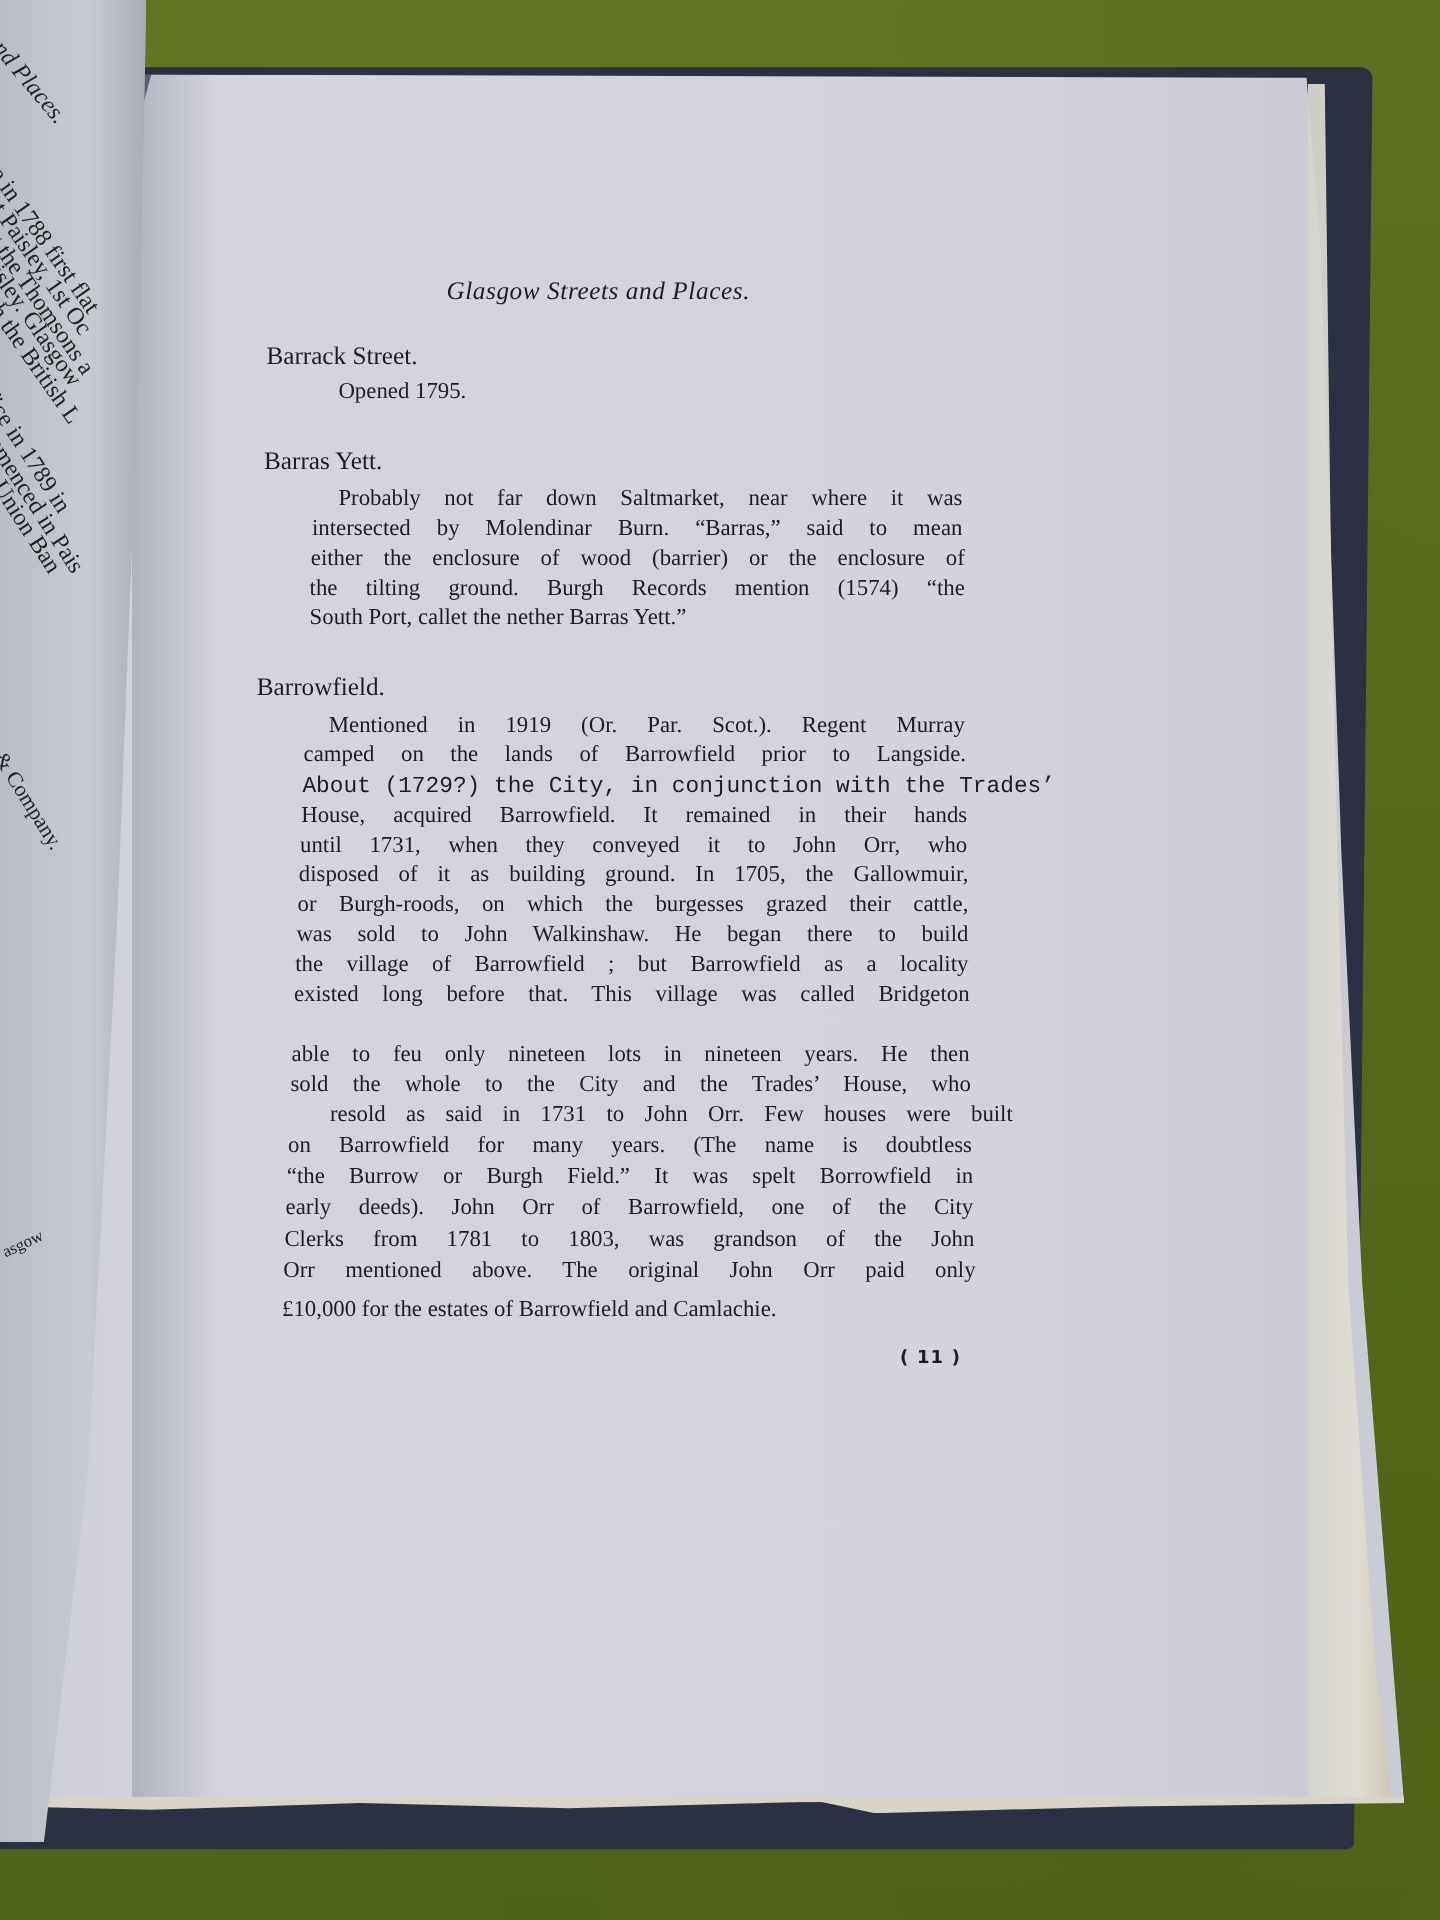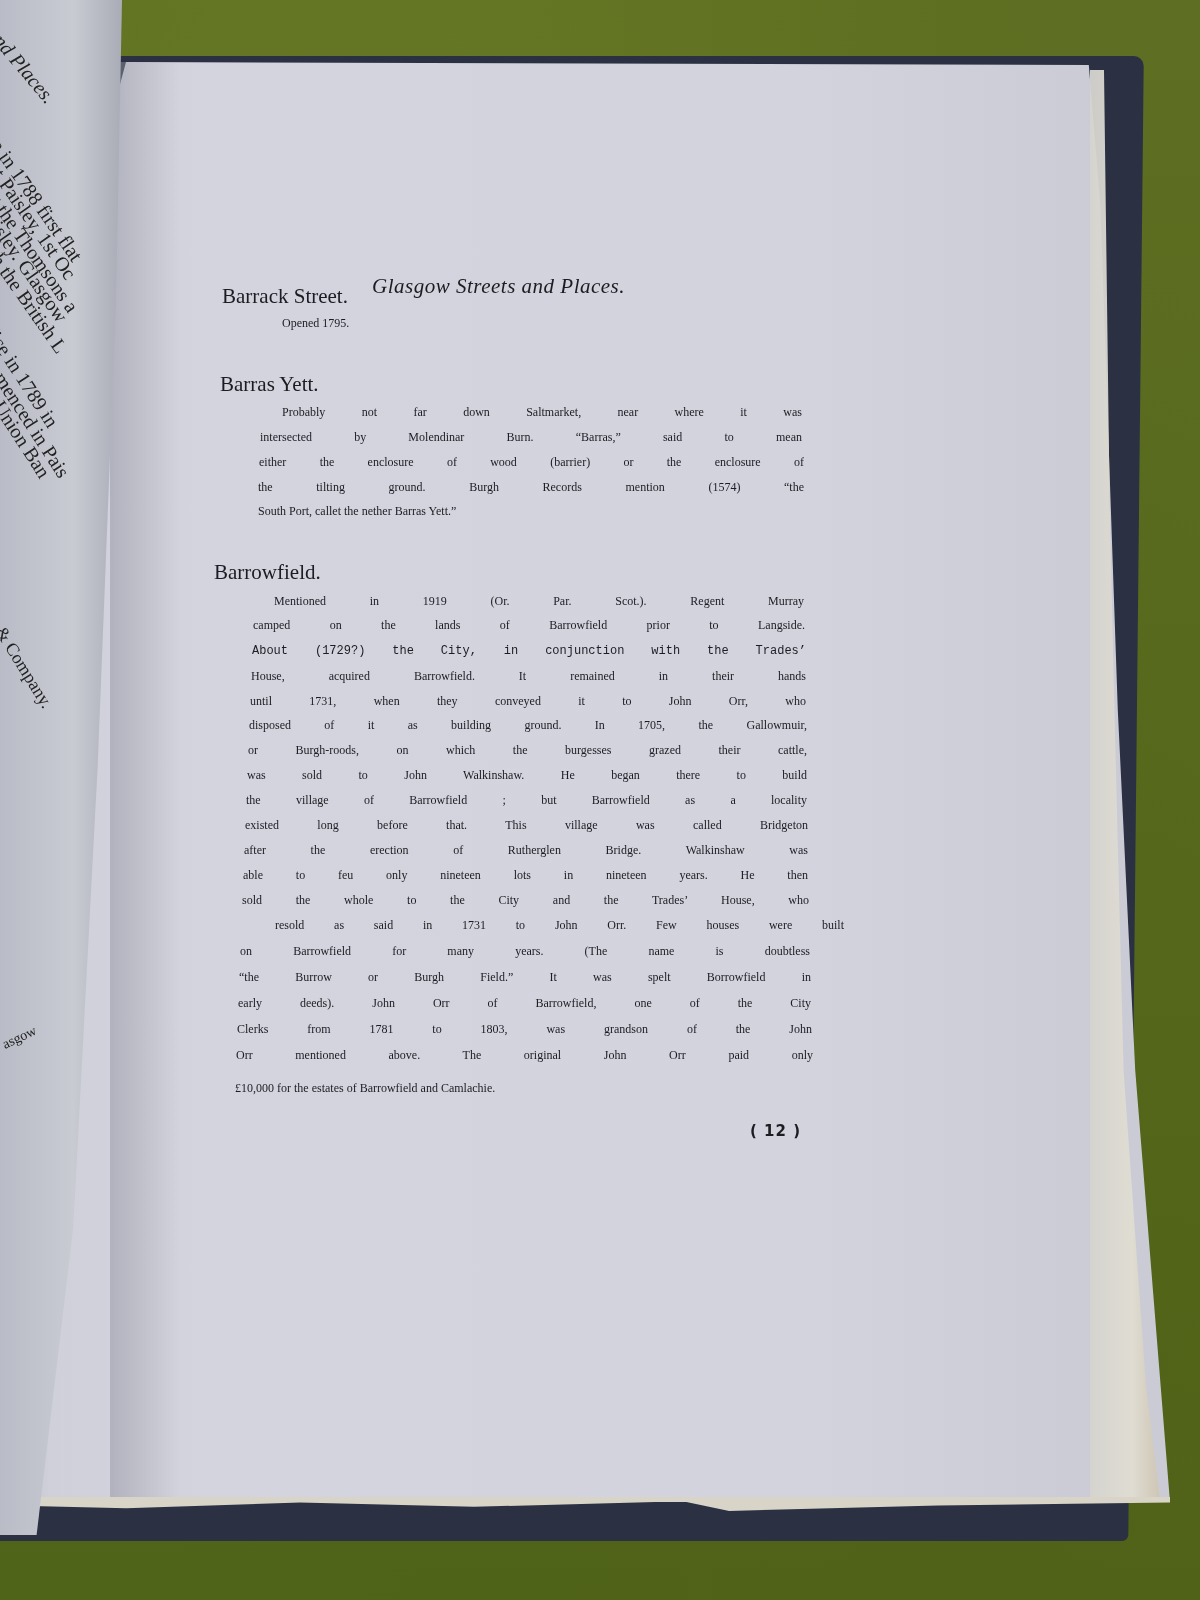--- a/index.html
+++ b/index.html
@@ -49,24 +49,24 @@
   .deckle-bottom {
     position: absolute; left: 10px; top: 1497px; width: 1160px; height: 14px;
     background: #d8d4c8;
     clip-path: polygon(0 0, 100% 0, 100% 40%, 80% 60%, 62% 100%, 58% 30%, 40% 70%, 25% 40%, 10% 80%, 0 60%);
   }
   .text-block {
     position: absolute; left: 0; top: 0; width: 1200px; height: 1600px;
     color: #1c1c22;
   }
   .running-head {
-    position: absolute; left: 372px; top: 230px; font-size: 21px; font-style: italic; letter-spacing: 0.5px; margin-top: 44px;
+    position: absolute; left: 372px; top: 230px; font-size: 21px; font-style: italic; letter-spacing: 0.5px;
   }
   .heading { position: absolute; font-size: 21px; }
-  .line { position: absolute; font-size: 12px; white-space: nowrap; text-align: justify; text-align-last: justify; }
+  .line { position: absolute; font-size: 19px; white-space: nowrap; text-align: justify; text-align-last: justify; }
   .page-num { position: absolute; left: 750px; top: 1122px; font-size: 15px; font-family: "DejaVu Sans", sans-serif; font-weight: bold; letter-spacing: 1px;}
 </style>
 </head>
 <body>
 
 <div class="tablecloth"></div>
 <div class="cover"></div>
 
 <div class="page"></div>
 <div class="page-shadow"></div>
@@ -104,25 +104,24 @@
   <div class="line" style="left:274px;top:594px;width:530px;">Mentioned in 1919 (Or. Par. Scot.).  Regent Murray</div>
   <div class="line" style="left:253px;top:618px;width:552px;">camped on the lands of Barrowfield prior to Langside.</div>
   <div class="line" style="left:252px;top:644px;width:554px;font-family:Liberation Mono, monospace;">About (1729?) the City, in conjunction with the Trades’</div>
   <div class="line" style="left:251px;top:669px;width:555px;">House, acquired Barrowfield.  It remained in their hands</div>
   <div class="line" style="left:250px;top:694px;width:556px;">until 1731, when they conveyed it to John Orr, who</div>
   <div class="line" style="left:249px;top:718px;width:558px;">disposed of it as building ground.  In 1705, the Gallowmuir,</div>
   <div class="line" style="left:248px;top:743px;width:559px;">or Burgh-roods, on which the burgesses grazed their cattle,</div>
   <div class="line" style="left:247px;top:768px;width:560px;">was sold to John Walkinshaw.  He began there to build</div>
   <div class="line" style="left:246px;top:793px;width:561px;">the village of Barrowfield ; but Barrowfield as a locality</div>
   <div class="line" style="left:245px;top:818px;width:563px;">existed long before that.  This village was called Bridgeton</div>
-  <div class="line" style="left:244px;top:843px;width:564px;">after the erection of Rutherglen Bridge.  Walkinshaw was</div>
   <div class="line" style="left:243px;top:868px;width:565px;">able to feu only nineteen lots in nineteen years.  He then</div>
   <div class="line" style="left:242px;top:893px;width:567px;">sold the whole to the City and the Trades’ House, who</div>
   <div class="line" style="left:241px;top:918px;width:569px;margin-left:34px;">resold as said in 1731 to John Orr.  Few houses were built</div>
   <div class="line" style="left:240px;top:944px;width:570px;">on Barrowfield for many years.  (The name is doubtless</div>
   <div class="line" style="left:239px;top:970px;width:572px;">“the Burrow or Burgh Field.”  It was spelt Borrowfield in</div>
   <div class="line" style="left:238px;top:996px;width:573px;">early deeds).  John Orr of Barrowfield, one of the City</div>
   <div class="line" style="left:237px;top:1022px;width:575px;">Clerks from 1781 to 1803, was grandson of the John</div>
   <div class="line" style="left:236px;top:1048px;width:577px;">Orr mentioned above.  The original John Orr paid only</div>
   <div class="line" style="left:235px;top:1081px;text-align:center;text-align-last:left;">£10,000 for the estates of Barrowfield and Camlachie.</div>
 
-  <div class="page-num">( 12 )</div>
+  <div class="page-num">( 11 )</div>
 </div>
 
 </body></html>

